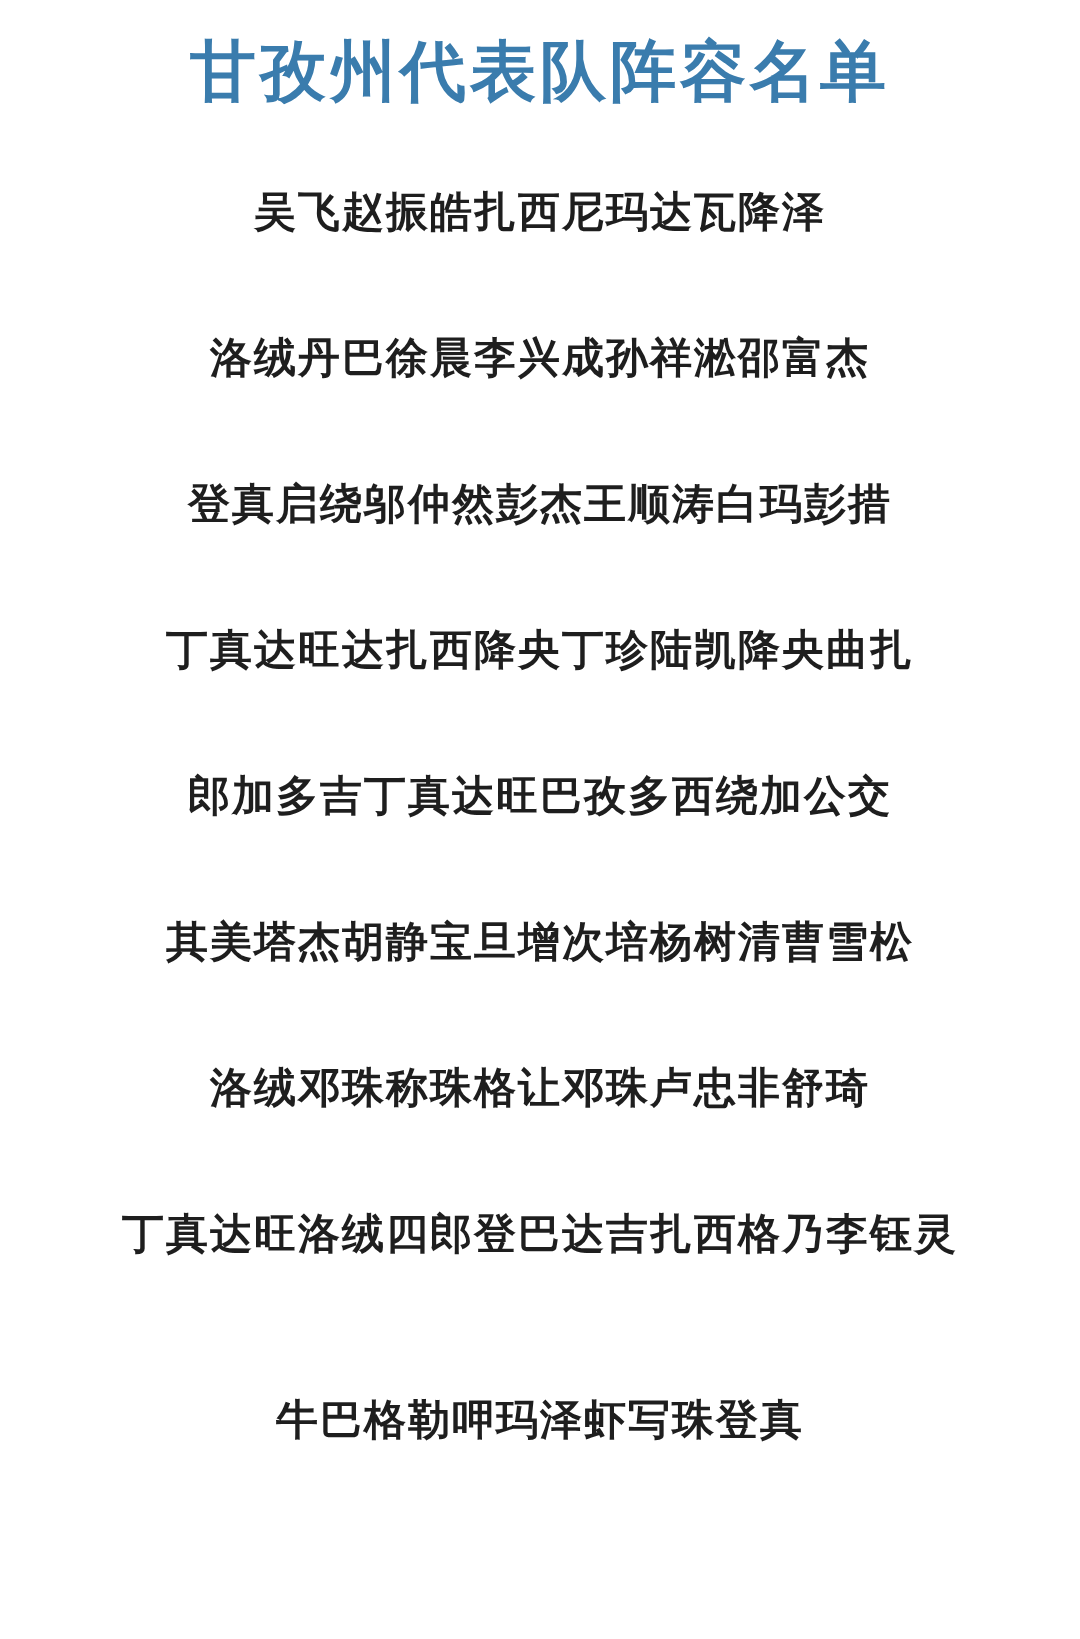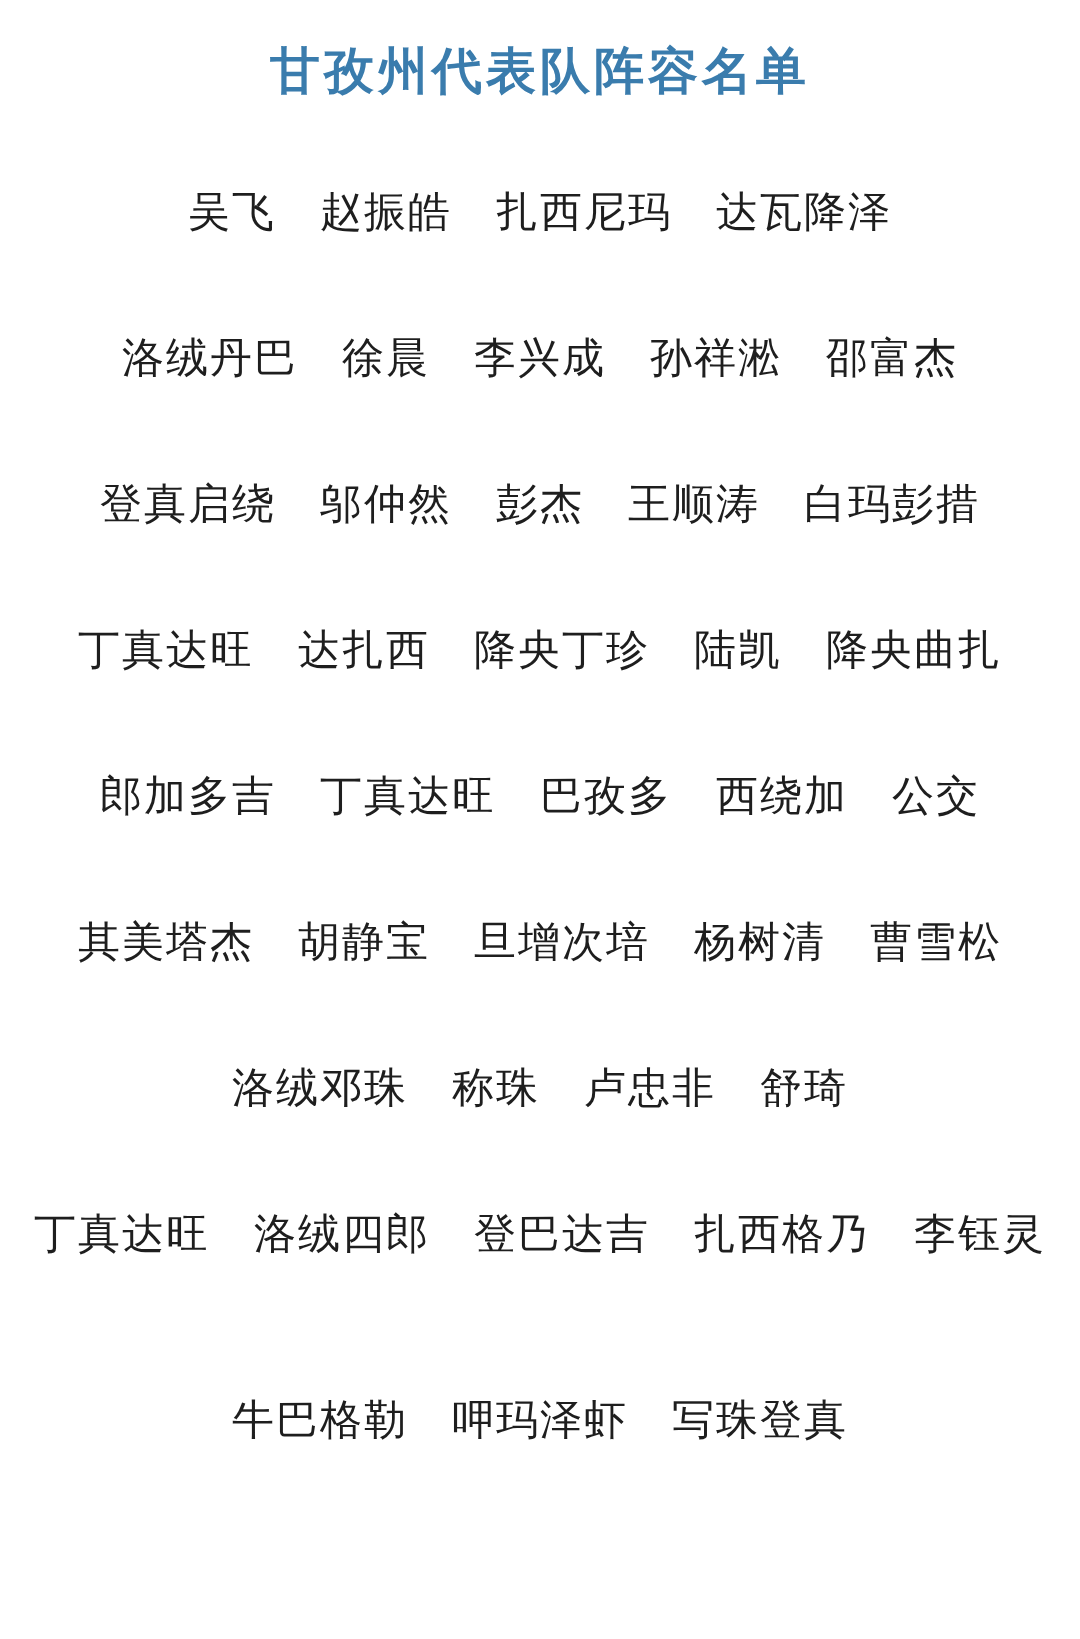--- a/index.html
+++ b/index.html
@@ -15,39 +15,38 @@
   }
   .page {
     width: 100%;
     height: 100%;
     box-sizing: border-box;
     padding-top: 40px;
   }
   .page-title {
     margin: 0;
     text-align: center;
-    font-size: 50px;
+    font-size: 66px;
     line-height: 62px;
     font-weight: bold;
     letter-spacing: 4px;
   }
   .rows {
     margin-top: 80px;
     display: flex;
     flex-direction: column;
     gap: 86px;
   }
   .row {
     display: flex;
     justify-content: center;
     align-items: center;
-    gap: 44px;
     font-size: 42px;
     line-height: 60px;
-    font-weight: normal;
+    font-weight: bold;
     color: #1e1e1e;
     letter-spacing: 2px;
     white-space: nowrap;
   }
   .row:last-child {
     margin-top: 40px;
   }
   .player-name {
     display: inline-block;
   }
@@ -95,20 +94,21 @@
       <div class="row">
         <span class="player-name">其美塔杰</span>
         <span class="player-name">胡静宝</span>
         <span class="player-name">旦增次培</span>
         <span class="player-name">杨树清</span>
         <span class="player-name">曹雪松</span>
       </div>
       <div class="row">
         <span class="player-name">洛绒邓珠</span>
         <span class="player-name">称珠</span>
+        <span class="player-name">格让邓珠</span>
         <span class="player-name">卢忠非</span>
         <span class="player-name">舒琦</span>
       </div>
       <div class="row">
         <span class="player-name">丁真达旺</span>
         <span class="player-name">洛绒四郎</span>
         <span class="player-name">登巴达吉</span>
         <span class="player-name">扎西格乃</span>
         <span class="player-name">李钰灵</span>
       </div>

